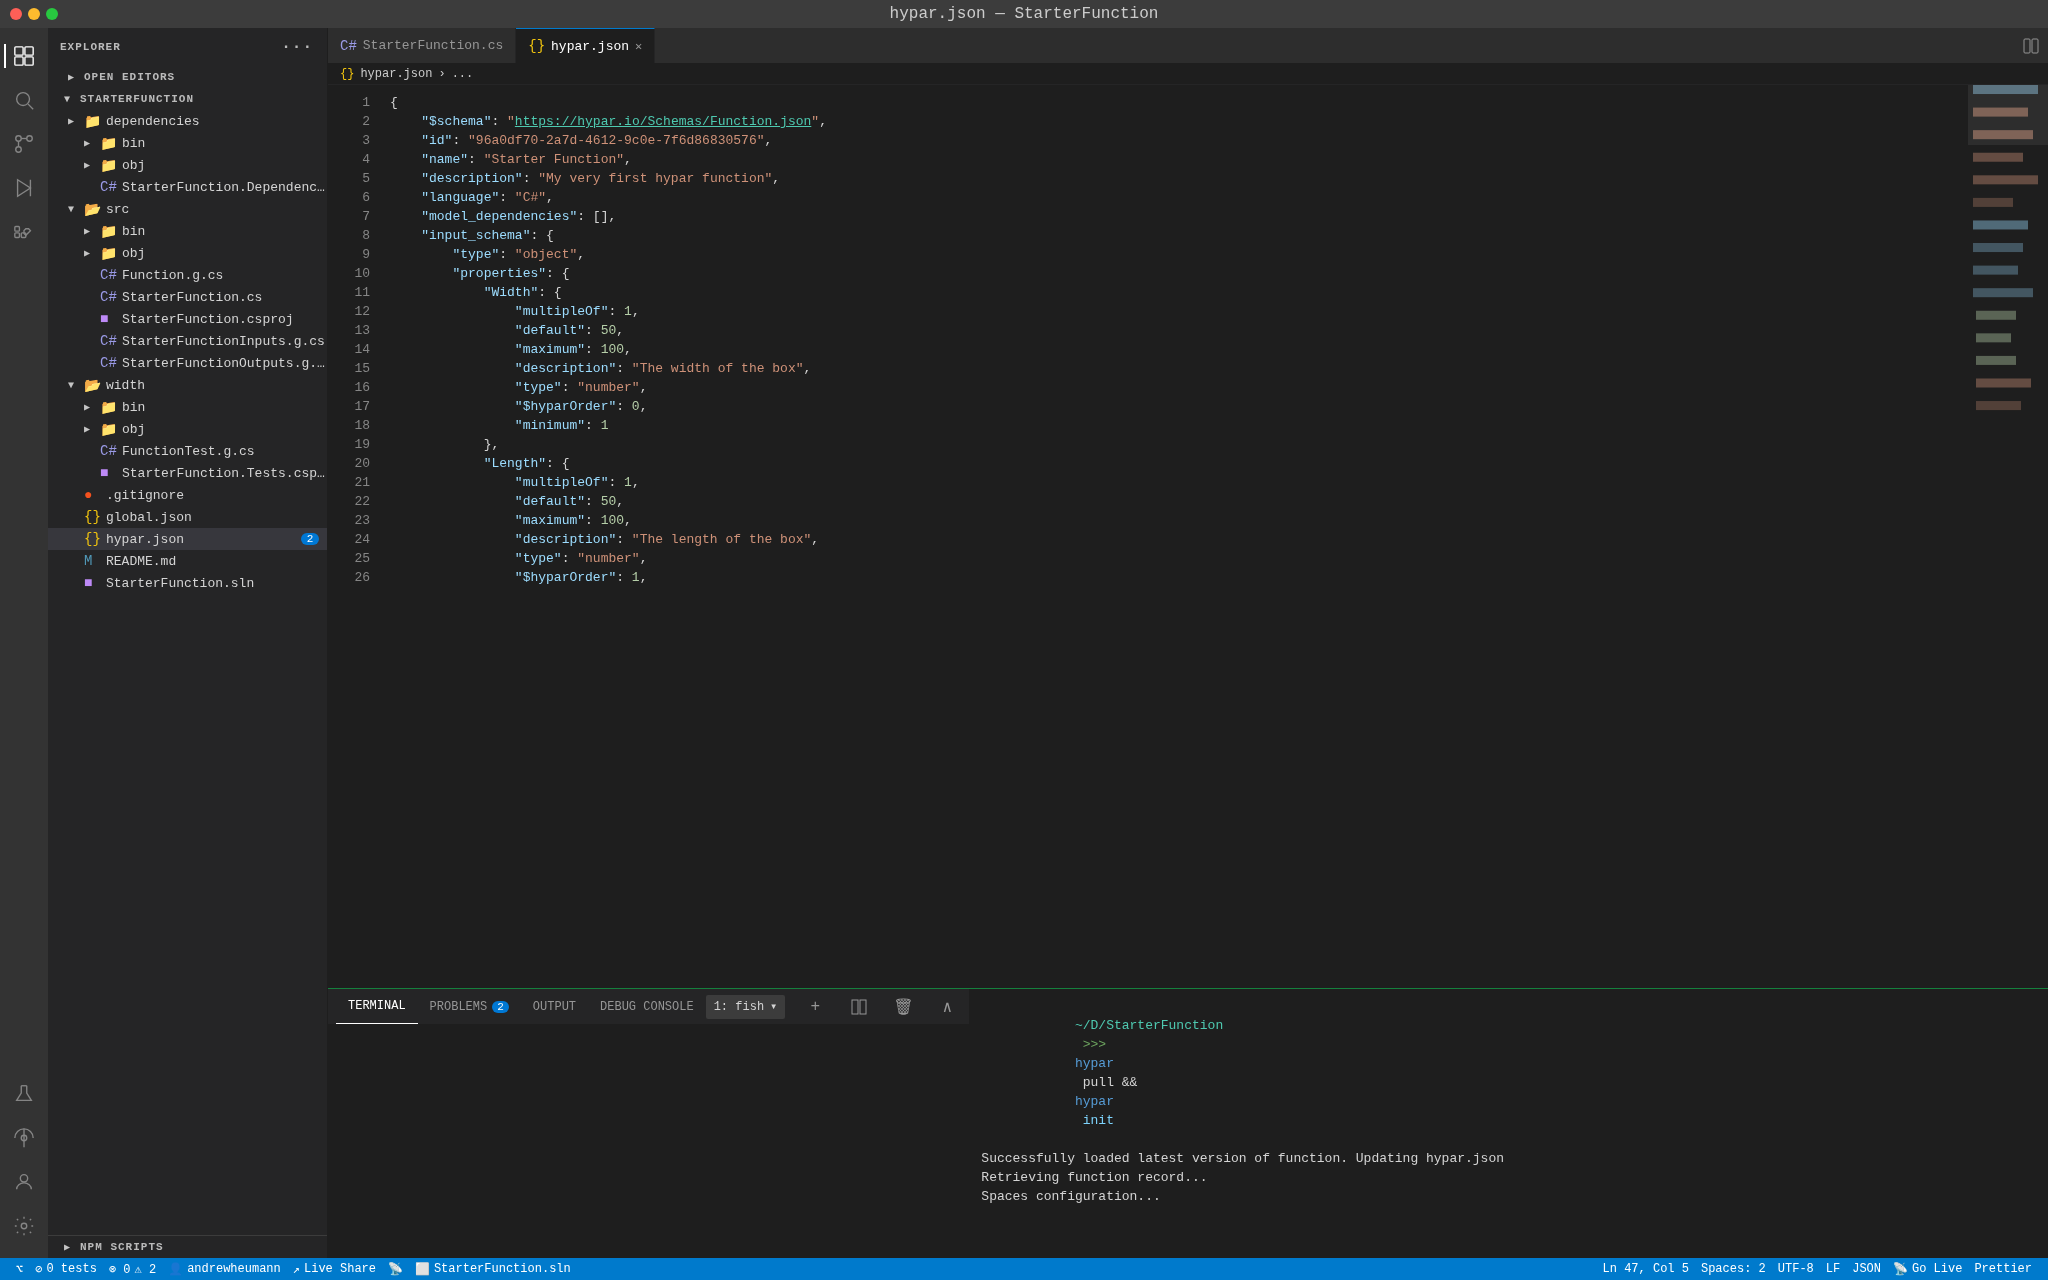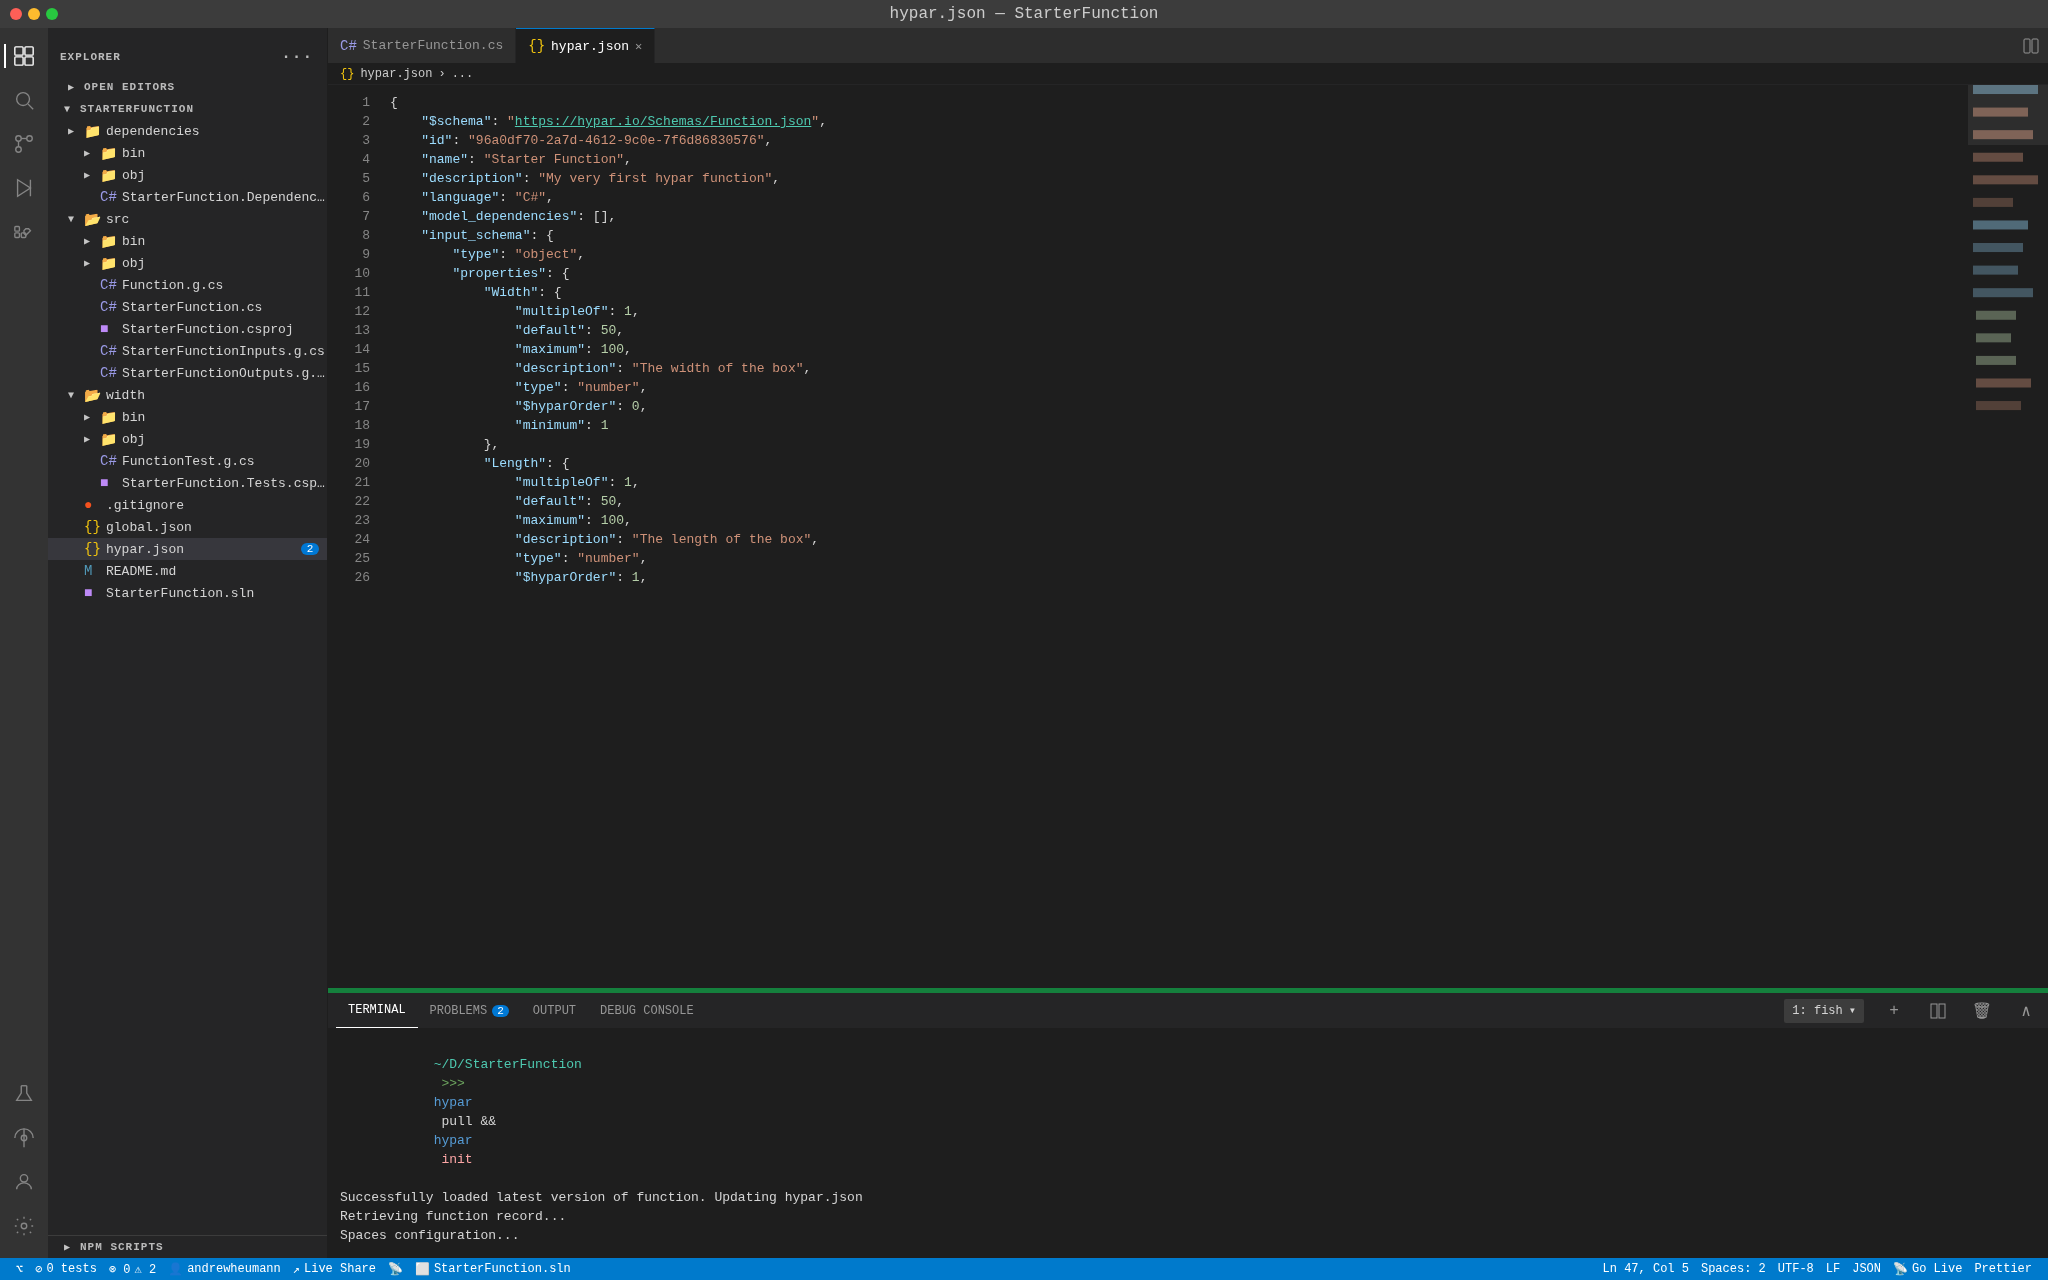--- a/index.html
+++ b/index.html
@@ -105,21 +105,20 @@
     .sidebar-header {
       display: flex;
       align-items: center;
       justify-content: space-between;
       padding: 8px 12px;
       color: #bbbbbbb;
       font-size: 11px;
       font-weight: 700;
       letter-spacing: 1px;
       text-transform: uppercase;
-      margin-top: 10px;
     }
     .sidebar-header-title { color: #bbbbbb; }
     .sidebar-actions { display: flex; gap: 4px; }
     .sidebar-action-btn {
       color: #bbbbbb;
       cursor: pointer;
       font-size: 16px;
       padding: 2px;
     }
     .tree-item {
@@ -294,23 +293,22 @@
     .c-string { color: #ce9178; }
     .c-number { color: #b5cea8; }
     .c-url { color: #4ec9b0; text-decoration: underline; }
     .c-punct { color: #d4d4d4; }
 
     
     .terminal-area {
       height: 270px;
       background: #1e1e1e;
       display: flex;
-      flex-direction: column;
-      flex-shrink: 0;
-      border-top: 5px solid #15803d;
+      flex-shrink: 0;
+      border-top: 1px solid #15803d;
     }
     .terminal-tabs {
       height: 35px;
       background: #252526;
       display: flex;
       align-items: center;
       padding: 0 8px;
       gap: 0;
       flex-shrink: 0;
     }
@@ -760,21 +758,21 @@
           </div>
         </div>
 
         <div class="terminal-body">
           <div class="term-line">
             <span class="term-path">~/D/StarterFunction</span>
             <span style="color:#6ca35e;"> &gt;&gt;&gt; </span>
             <span class="term-cmd">hypar</span>
             <span style="color:#d4d4d4;"> pull &amp;&amp; </span>
             <span class="term-cmd">hypar</span>
-            <span style="color:#fca5a5;"> init</span>
+            <span style="color:#7dd3fc;"> init</span>
           </div>
           <div class="term-line">Successfully loaded latest version of function. Updating hypar.json</div>
           <div class="term-line">Retrieving function record...</div>
           <div class="term-line">Spaces configuration...</div>
 
         </div>
       </div>
     </div>
   </div>
 </div>

